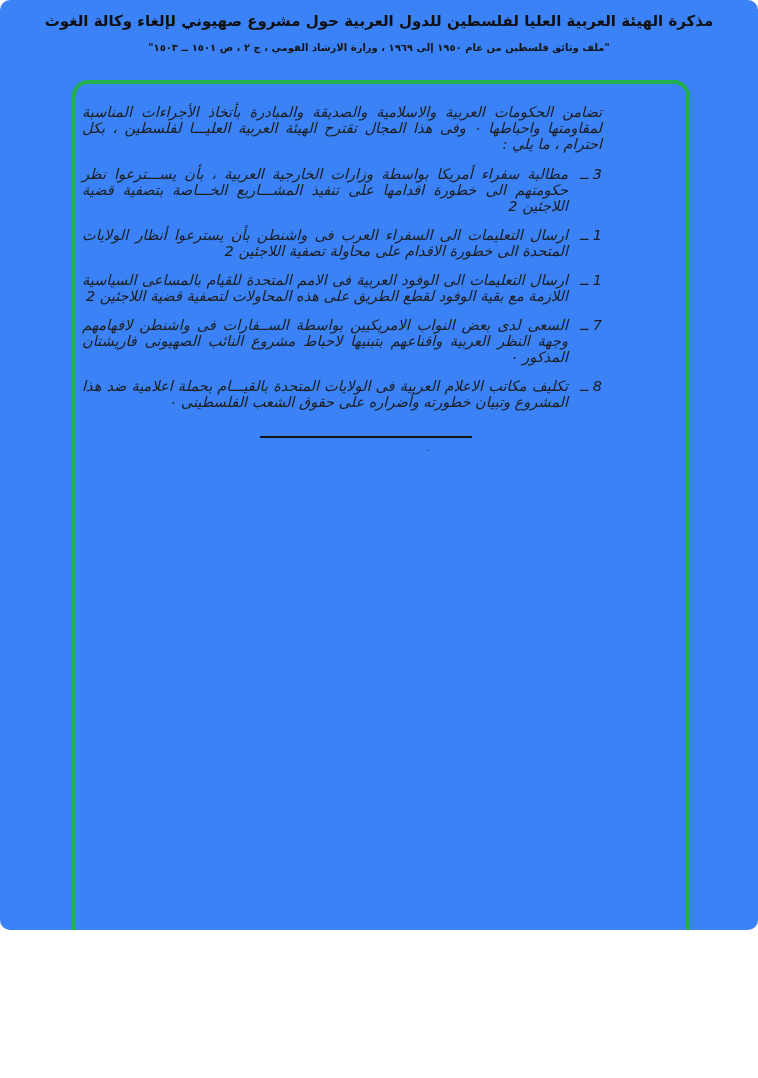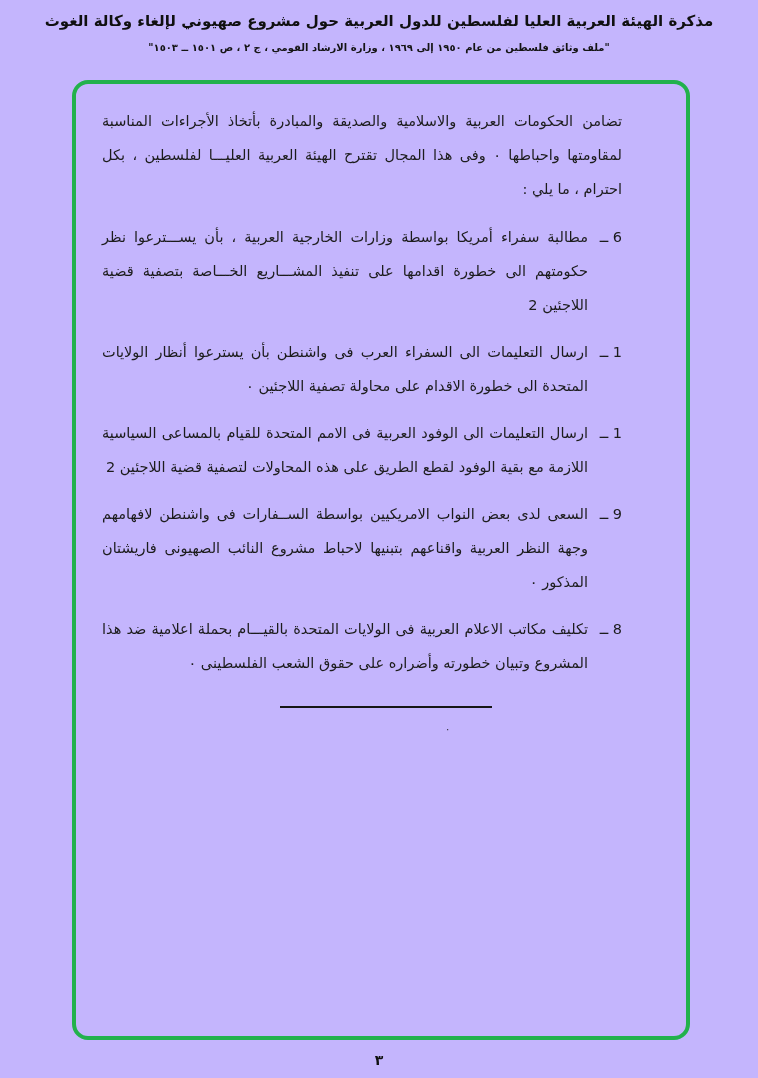--- a/index.html
+++ b/index.html
@@ -3,24 +3,25 @@
 <meta charset="utf-8">
 <style>
   * { margin: 0; padding: 0; box-sizing: border-box; }
   html, body {
     width: 758px; height: 1078px;
     background: #ffffff;
     font-family: "DejaVu Sans", sans-serif;
   }
   .page {
     position: relative;
-    width: 758px; height: 1078px;
+    width: 758px; height: 930px;
     direction: rtl;
-    background: #c4b5fd;
+    background: #3b82f6;
     overflow: hidden;
+    border-radius: 10px;
   }
   .header {
     position: absolute;
     top: 12px; left: 0; right: 0;
     text-align: center;
   }
   .doc-title {
     font-size: 15px;
     font-weight: bold;
     color: #101010;
@@ -35,27 +36,28 @@
   .frame {
     position: absolute;
     top: 80px; left: 72px;
     width: 618px; height: 960px;
     border: 4px solid #22b14c;
     border-radius: 16px;
     background: transparent;
   }
   .content {
     position: absolute;
-    top: 104px; right: 136px;
+    top: 104px; right: 156px;
     width: 520px;
     direction: rtl;
     text-align: justify;
     font-size: 14.5px;
-    line-height: 34px;
+    line-height: 16px;
     color: #1c1c1c;
+    font-style: italic;
   }
   .intro { text-align: justify; }
   .list { margin-top: 14px; }
   .list-item {
     display: flex;
     margin-top: 13px;
   }
   .item-marker {
     flex: 0 0 34px;
     white-space: nowrap;
@@ -99,36 +101,36 @@
 
   <div class="frame" style="border-color: rgb(34, 177, 76);"></div>
 
   <div class="content">
 
     <div class="intro">تضامن الحكومات العربية والاسلامية والصديقة والمبادرة بأتخاذ الأجراءات المناسبة لمقاومتها واحباطها ٠ وفى هذا المجال تقترح الهيئة العربية العليـــا لفلسطين ، بكل احترام ، ما يلي :</div>
 
     <div class="list">
 
       <div class="list-item">
-        <span class="item-marker">6 ــ</span>
+        <span class="item-marker">3 ــ</span>
         <span class="item-text">مطالبة سفراء أمريكا بواسطة وزارات الخارجية العربية ، بأن يســـترعوا نظر حكومتهم الى خطورة اقدامها على تنفيذ المشـــاريع الخـــاصة بتصفية قضية اللاجئين 2</span>
       </div>
 
       <div class="list-item">
         <span class="item-marker">1 ــ</span>
-        <span class="item-text">ارسال التعليمات الى السفراء العرب فى واشنطن بأن يسترعوا أنظار الولايات المتحدة الى خطورة الاقدام على محاولة تصفية اللاجئين ٠</span>
+        <span class="item-text">ارسال التعليمات الى السفراء العرب فى واشنطن بأن يسترعوا أنظار الولايات المتحدة الى خطورة الاقدام على محاولة تصفية اللاجئين 2</span>
       </div>
 
       <div class="list-item">
         <span class="item-marker">1 ــ</span>
         <span class="item-text">ارسال التعليمات الى الوفود العربية فى الامم المتحدة للقيام بالمساعى السياسية اللازمة مع بقية الوفود لقطع الطريق على هذه المحاولات لتصفية قضية اللاجئين 2</span>
       </div>
 
       <div class="list-item">
-        <span class="item-marker">9 ــ</span>
+        <span class="item-marker">7 ــ</span>
         <span class="item-text">السعى لدى بعض النواب الامريكيين بواسطة الســفارات فى واشنطن لافهامهم وجهة النظر العربية واقناعهم بتبنيها لاحباط مشروع النائب الصهيونى فاريشتان المذكور ٠</span>
       </div>
 
       <div class="list-item">
         <span class="item-marker">8 ــ</span>
         <span class="item-text">تكليف مكاتب الاعلام العربية فى الولايات المتحدة بالقيـــام بحملة اعلامية ضد هذا المشروع وتبيان خطورته وأضراره على حقوق الشعب الفلسطينى ٠</span>
       </div>
 
     </div>
 

